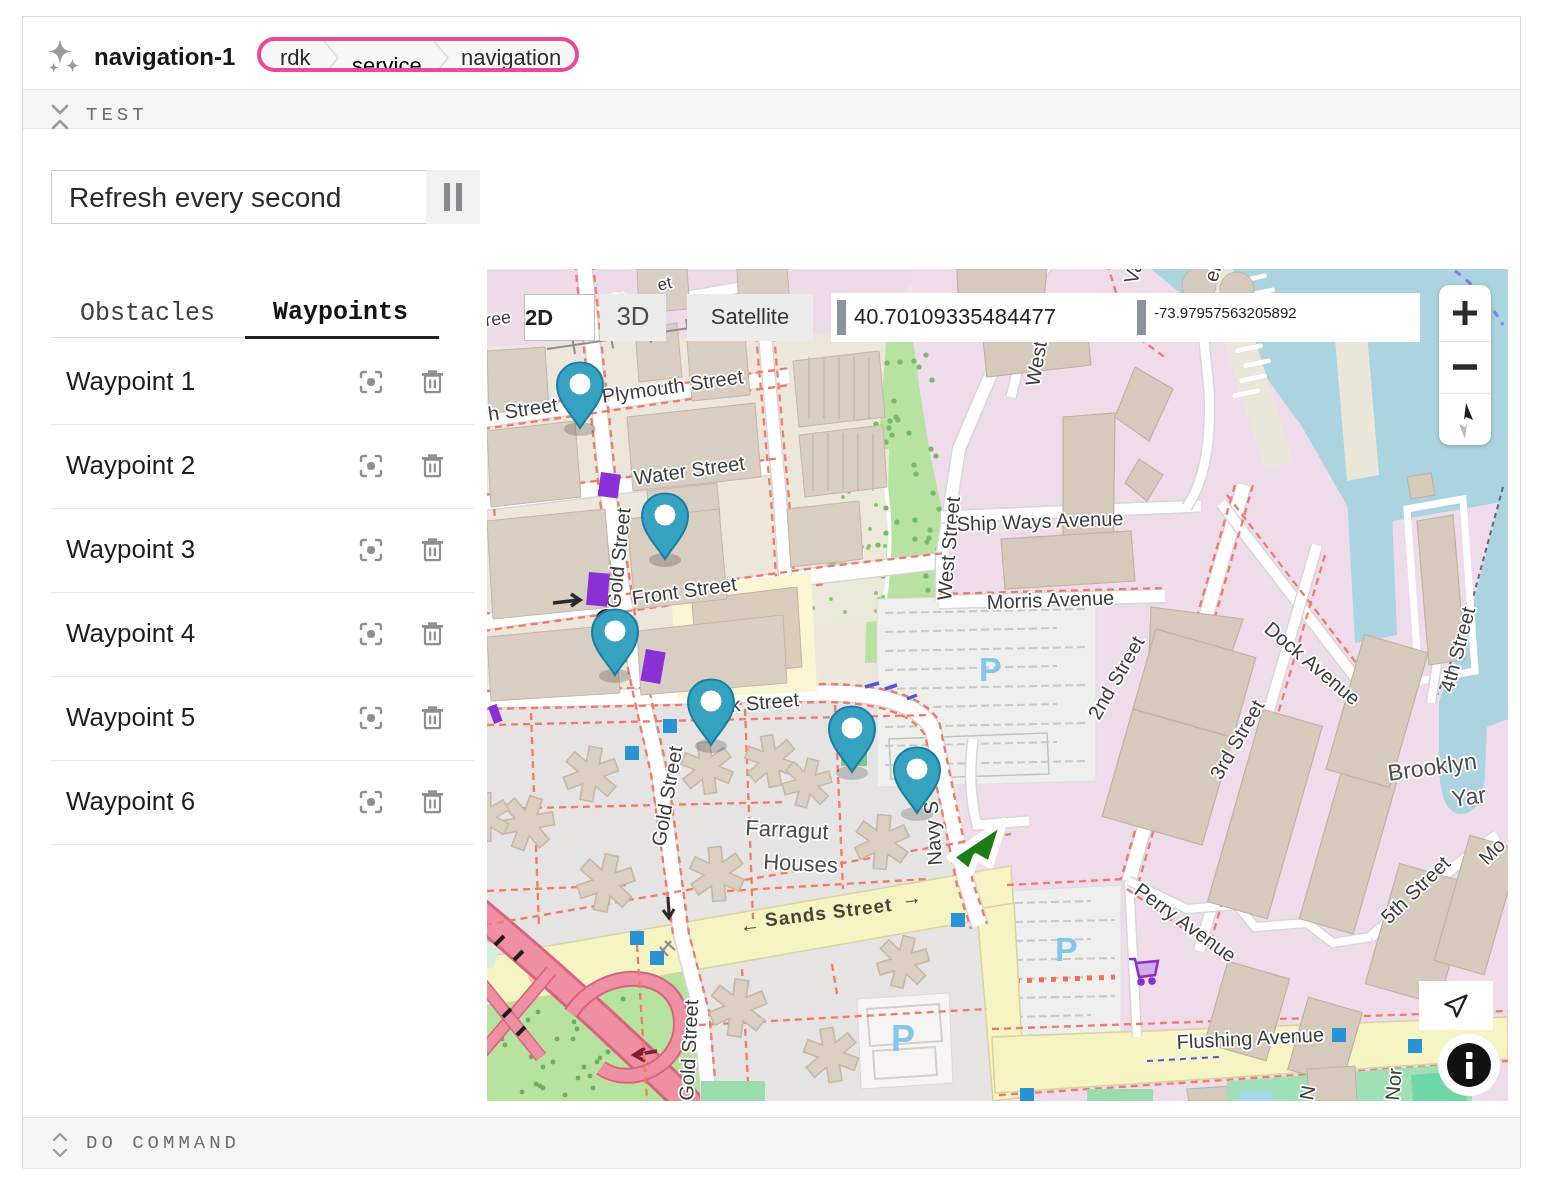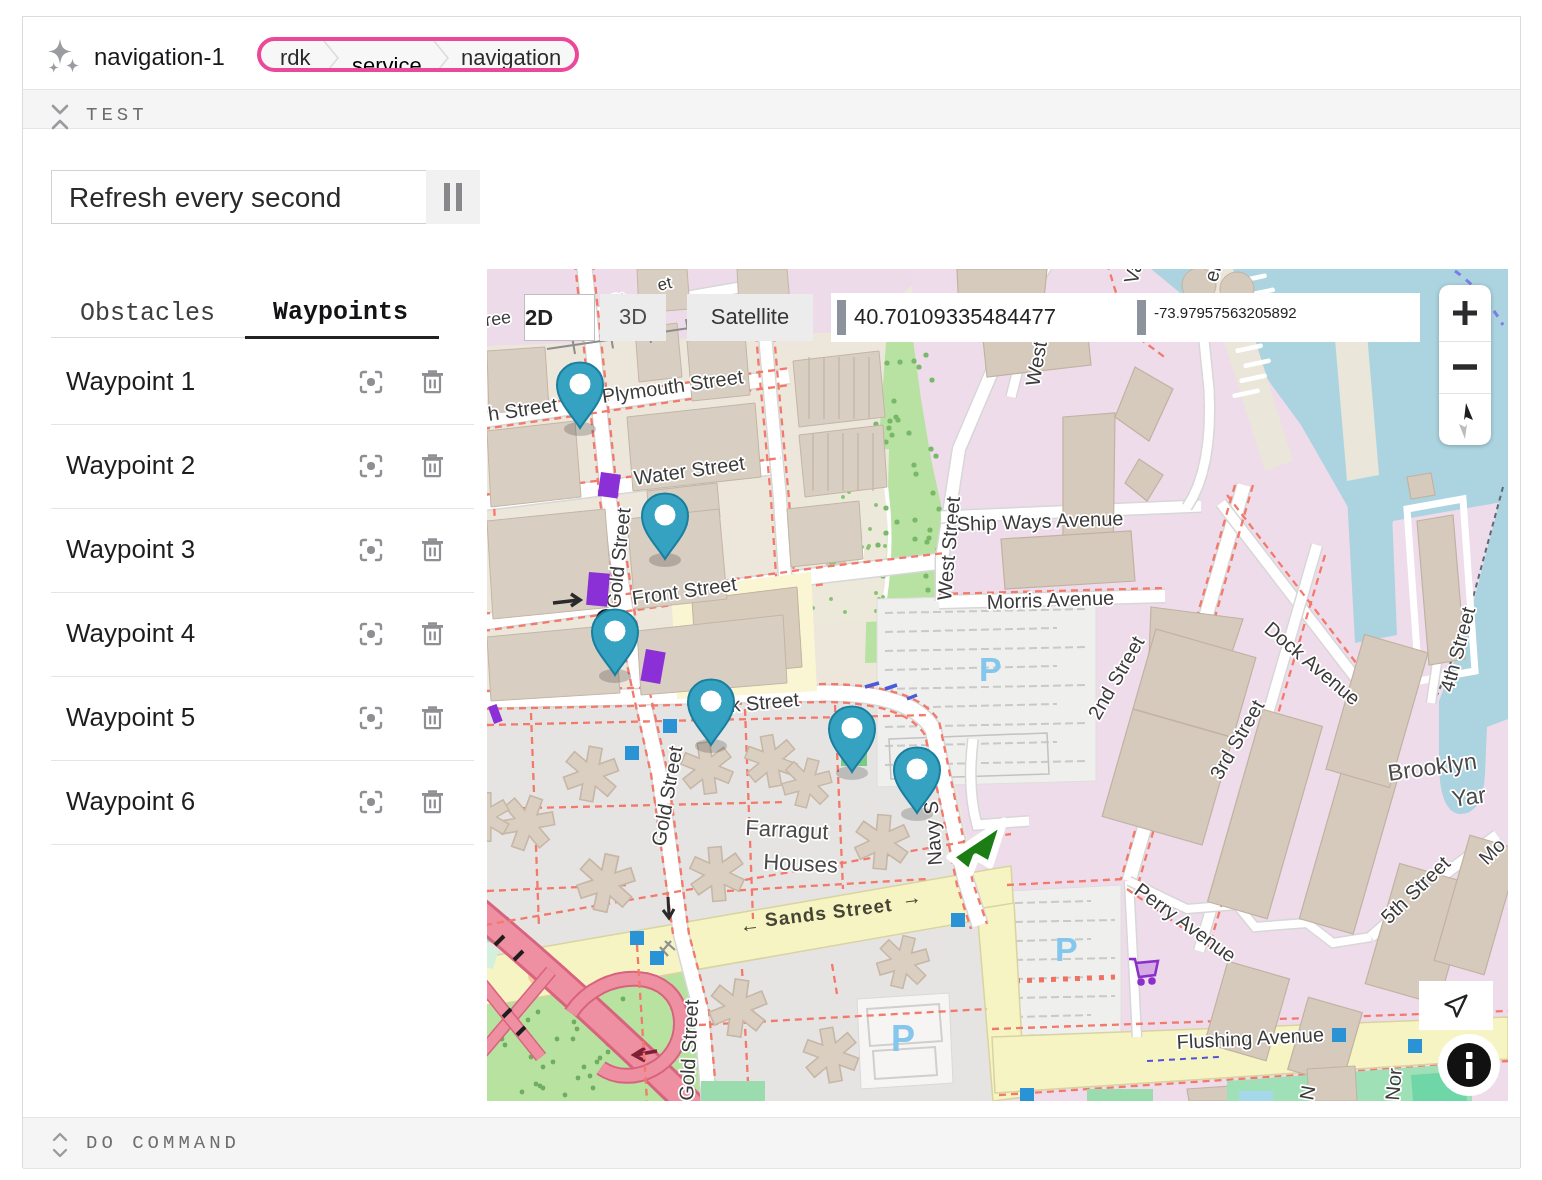--- a/index.html
+++ b/index.html
@@ -15,21 +15,21 @@
 <body>
 <div class="card">
 
 <svg class="abs" style="left:22px;top:20px" width="44" height="44" viewBox="0 0 44 44">
  <g fill="#9a9ca2">
  <path d="M15 2 C16.6 11 18.5 13 27 14.5 C18.5 16 16.6 18 15 27 C13.4 18 11.5 16 3 14.5 C11.5 13 13.4 11 15 2 Z"></path>
  <path d="M25 15 C25.9 20 27 21.2 31.8 22 C27 22.8 25.9 24 25 29 C24.1 24 23 22.8 18.2 22 C23 21.2 24.1 20 25 15 Z" transform="translate(2.5,6.5)"></path>
  <path d="M25 15 C25.7 19 26.6 19.9 30.4 20.5 C26.6 21.1 25.7 22 25 26 C24.3 22 23.4 21.1 19.6 20.5 C23.4 19.9 24.3 19 25 15 Z" transform="translate(-15,11) scale(0.95)"></path>
  </g>
 </svg>
-<div class="abs" style="left:71px;top:26px;font-size:24px;font-weight:400;color:#17171a">navigation-1</div>
+<div class="abs" style="left:71px;top:26px;font-size:24px;font-weight:700;color:#17171a">navigation-1</div>
 <div class="abs" style="left:234px;top:20px;width:322px;height:35px;background:#f7f7f8;border:4px solid #ec4899;border-radius:18px;overflow:hidden">
   <span class="abs" style="left:19px;top:4px;font-size:22px;color:#2b2b2d">rdk</span>
   <svg class="abs" style="left:61px;top:0" width="22" height="34">
         <path d="M2 0 L16 17 L2 34" stroke="#dcdcde" stroke-width="1.6" fill="none"></path>
       </svg>
   <span class="abs" style="left:91px;top:12px;font-size:22px;color:#000000">service</span>
   <svg class="abs" style="left:171px;top:0" width="22" height="34">
         <path d="M2 0 L16 17 L2 34" stroke="#dcdcde" stroke-width="1.6" fill="none"></path>
       </svg>
   <span class="abs" style="left:200px;top:4px;font-size:22px;color:#2b2b2d">navigation</span>
@@ -653,21 +653,21 @@
         </defs>
 <use href="#pin" x="93" y="117"></use>
 <use href="#pin" x="178" y="248"></use>
 <use href="#pin" x="128" y="364"></use>
 <use href="#pin" x="224" y="434"></use>
 <use href="#pin" x="365" y="461"></use>
 <use href="#pin" x="430" y="502"></use>
 </svg>
 
 <div class="abs" style="left:37px;top:25px;width:71px;height:47px;background:#fff;border:1px solid #bfbfbf;font-size:22px;font-weight:700;color:#222;line-height:45px">2D</div>
-<div class="abs" style="left:113px;top:25px;width:66px;height:47px;background:#ececec;font-size:22px;color:#4c4c4e;text-align:center;line-height:45px">3D</div>
+<div class="abs" style="left:113px;top:25px;width:66px;height:47px;background:#ececec;font-size:26px;color:#4c4c4e;text-align:center;line-height:45px">3D</div>
 <div class="abs" style="left:200px;top:25px;width:126px;height:47px;background:#ececec;font-size:22px;color:#353537;text-align:center;line-height:45px">Satellite</div>
 <div class="abs" style="left:344px;top:24px;width:300px;height:49px;background:#fff">
         <div class="abs" style="left:6px;top:7px;width:9px;height:35px;background:#8d939d"></div>
         <span class="abs" style="left:23px;top:11px;font-size:22px;color:#222">40.70109335484477</span>
       </div>
 <div class="abs" style="left:644px;top:24px;width:289px;height:49px;background:#fff">
         <div class="abs" style="left:6px;top:7px;width:9px;height:35px;background:#8d939d"></div>
         <span class="abs" style="left:23px;top:11px;font-size:15px;color:#222">-73.97957563205892</span>
       </div>
 <div class="abs" style="left:952px;top:16px;width:52px;height:160px;background:#fff;border-radius:10px;box-shadow:0 1px 4px rgba(0,0,0,0.25)">

